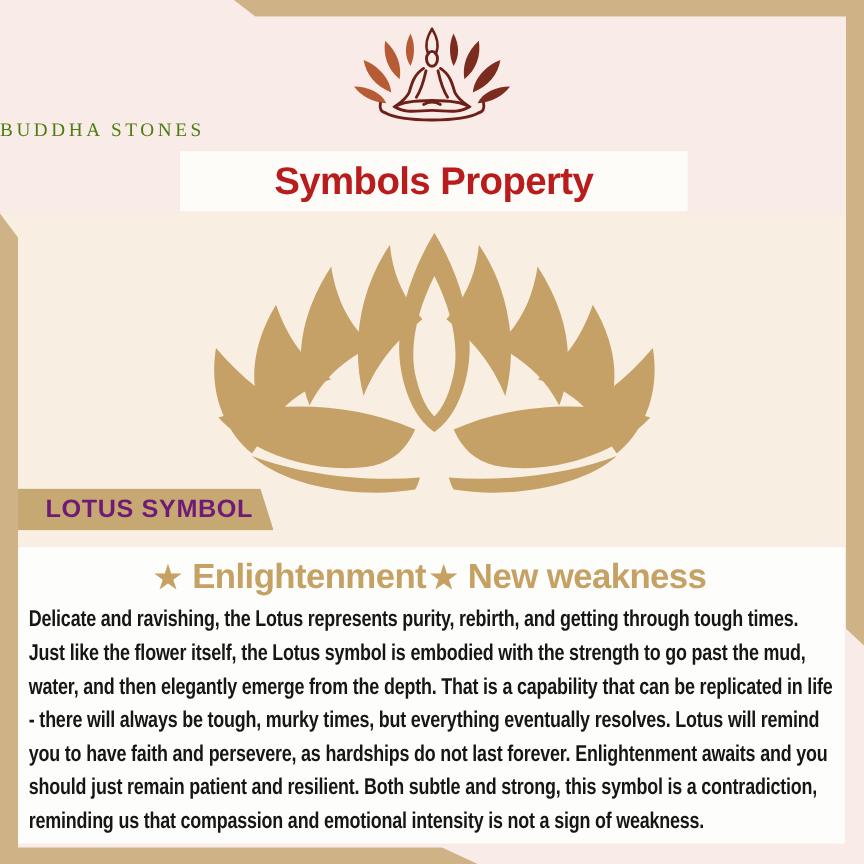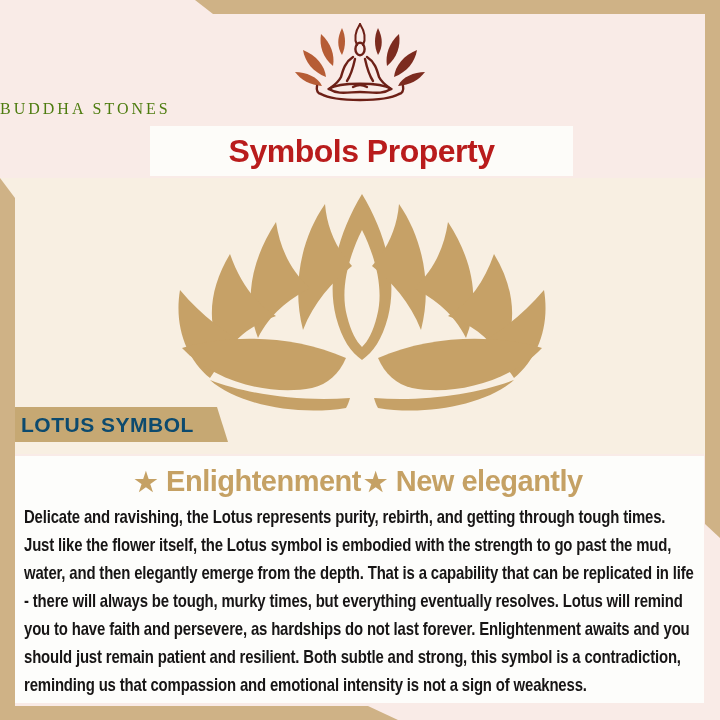--- a/index.html
+++ b/index.html
@@ -37,21 +37,21 @@
   }
   
   .lotus-wrap{position:absolute;left:178px;top:190px;width:368px;height:224px;}
   
   .label-banner{
     position:absolute;left:15px;top:407px;width:213px;height:35px;background:#c6a873;
     clip-path:polygon(0 0,calc(100% - 11px) 0,100% 100%,0 100%);
     display:flex;align-items:center;
   }
   .label-banner span{
-    padding-left:6px;color:#0c4a6e;font-size:21px;font-weight:bold;letter-spacing:0.5px;
+    padding-left:23px;color:#701a75;font-size:21px;font-weight:bold;letter-spacing:0.5px;
   }
   
   .content-box{
     position:absolute;left:13px;top:456px;width:691px;height:247px;background:#fdfdfb;
   }
   .content-heading{
     margin-top:9px;text-align:center;color:#c5a164;
     font-size:29px;font-weight:bold;letter-spacing:-0.5px;white-space:nowrap;
   }
   .content-heading .star{font-size:26px;}
@@ -134,21 +134,21 @@
       </g>
     </svg>
   </div>
 
   <div class="label-banner">
     <span>LOTUS SYMBOL</span>
   </div>
 
   <div class="content-box">
     <div class="content-heading">
-      <span class="star first">★</span><span>Enlightenment</span><span class="star second">★</span><span>New elegantly</span>
+      <span class="star first">★</span><span>Enlightenment</span><span class="star second">★</span><span>New weakness</span>
     </div>
     <div class="content-body">Delicate and ravishing, the Lotus represents purity, rebirth, and getting through tough times. Just like the flower itself, the Lotus symbol is embodied with the strength to go past the mud, water, and then elegantly emerge from the depth. That is a capability that can be replicated in life - there will always be tough, murky times, but everything eventually resolves. Lotus will remind you to have faith and persevere, as hardships do not last forever. Enlightenment awaits and you should just remain patient and resilient. Both subtle and strong, this symbol is a contradiction, reminding us that compassion and emotional intensity is not a sign of weakness.</div>
   </div>
 
   <div class="band band-top"></div>
   <div class="band band-right"></div>
   <div class="band band-left"></div>
   <div class="band band-bottom"></div>
 
 </div>

